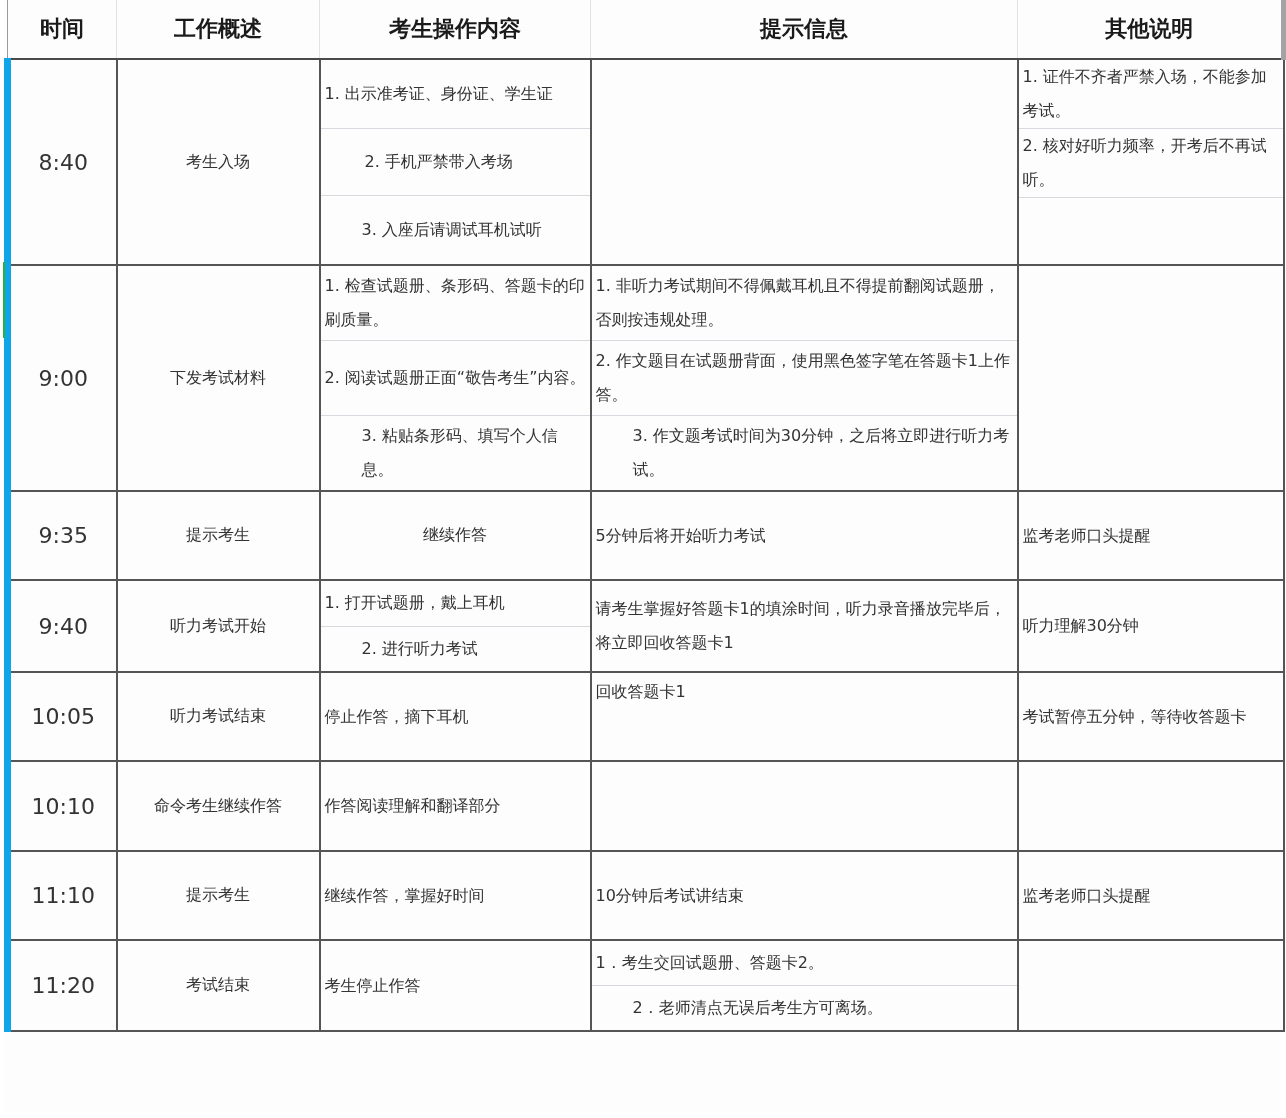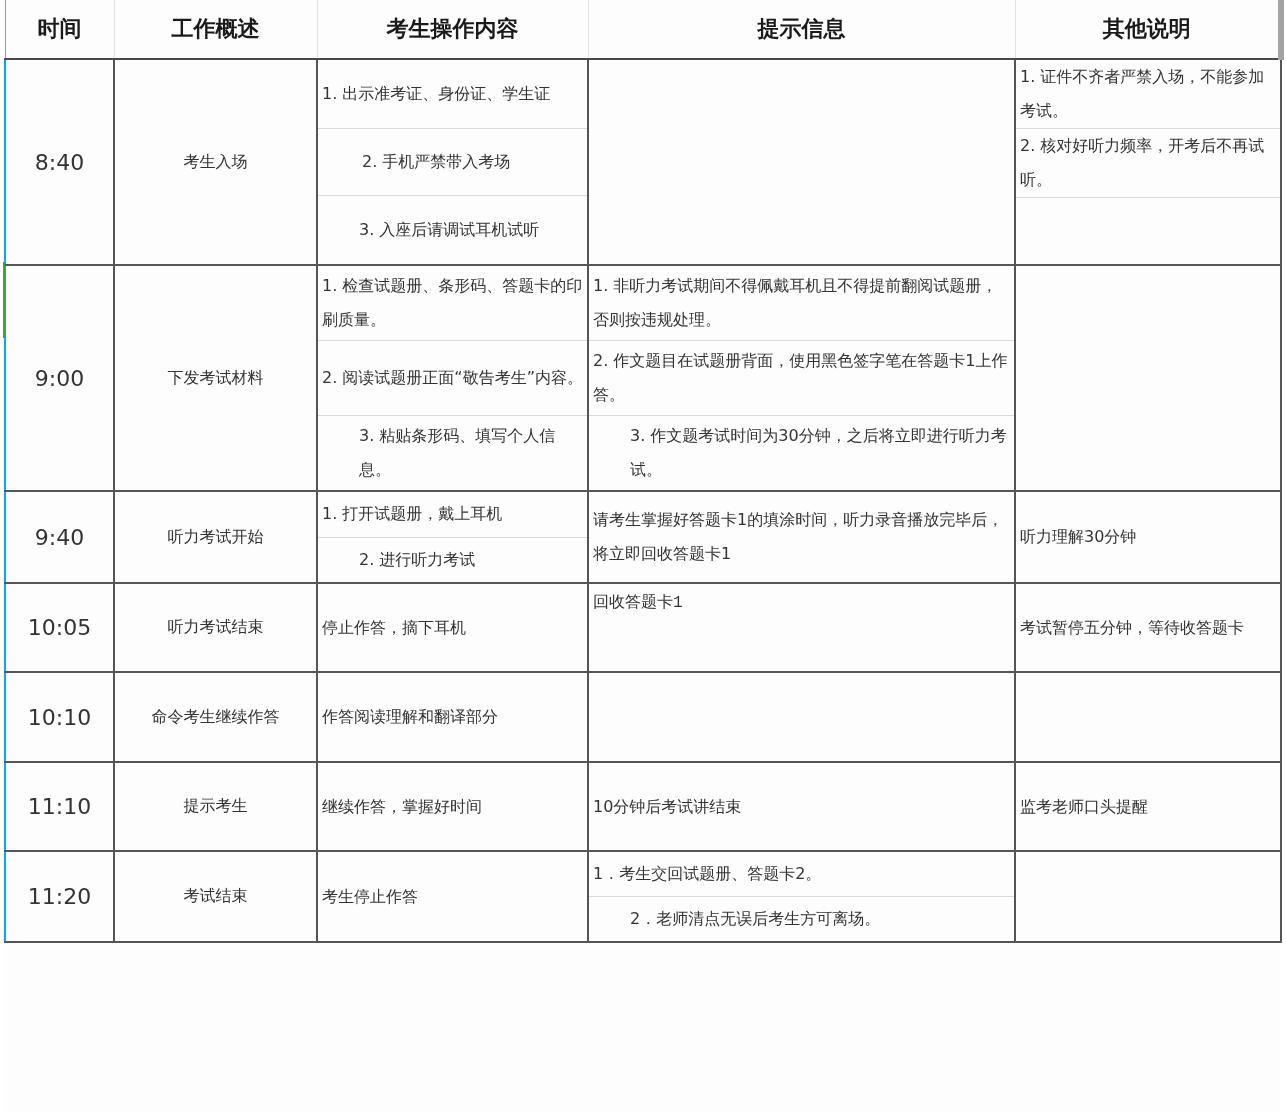--- a/index.html
+++ b/index.html
@@ -12,21 +12,21 @@
   table.grid col.c2 { width: 271px; }
   table.grid col.c3 { width: 427px; }
   table.grid col.c4 { width: 266px; }
   th { height: 58px; font-weight: bold; font-size: 22px; color: #1a1a1a; text-align: center;
        border-left: 1px solid #dfe3e8; border-right: 1px solid #dfe3e8; border-top: none;
        border-bottom: 2px solid #4a4a4a; background: #fdfdfe; padding: 0; }
   th:first-child { border-left: 1px solid #9a9a9a; }
   th:last-child { border-right: 6px solid #a3a3a3; border-radius: 10px; }
   td { border: 2px solid #555555; padding: 0; vertical-align: middle; font-size: 16px; color: #333;
        background: #fdfdfe; }
-  td:first-child { border-left: 2px solid #0ea5e9; border-radius: 18px; }
+  td:first-child { border-left: 7px solid #0ea5e9; border-radius: 18px; }
   td.center { text-align: center; }
   td.time { text-align: center; font-size: 22px; }
   td.stack { vertical-align: top; }
   .subs { display: flex; flex-direction: column; height: 100%; }
   .sub { flex: 1 1 0; display: flex; align-items: center; padding: 0 4px 0 4px;
          border-bottom: 1px solid #d6d9dd; line-height: 34px; }
   .sub:last-child { border-bottom: none; margin-left: 37px; }
   .plain { padding: 0 4px; line-height: 34px; }
   .green-mark { position: absolute; left: 3px; top: 262px; width: 2px; height: 76px; background: #2fae3a; }
 </style>
@@ -87,20 +87,31 @@
           <div class="subs">
             <div class="sub">1. 非听力考试期间不得佩戴耳机且不得提前翻阅试题册，否则按违规处理。</div>
             <div class="sub">2. 作文题目在试题册背面，使用黑色签字笔在答题卡1上作答。</div>
             <div class="sub">3. 作文题考试时间为30分钟，之后将立即进行听力考试。</div>
           </div>
         </td>
         <td></td>
       </tr>
 
 
+      <tr style="height:89px;">
+        <td class="time">9:35</td>
+        <td class="center">提示考生</td>
+        <td class="center">继续作答</td>
+        <td>
+            <div class="plain">5分钟后将开始听力考试</div>
+          </td>
+        <td>
+            <div class="plain">监考老师口头提醒</div>
+          </td>
+      </tr>
 
       <tr style="height:90px;">
         <td class="time">9:40</td>
         <td class="center">听力考试开始</td>
         <td class="stack" style="height:90px;">
           <div class="subs">
             <div class="sub">1. 打开试题册，戴上耳机</div>
             <div class="sub">2. 进行听力考试</div>
           </div>
         </td>
@@ -112,21 +123,21 @@
           </td>
       </tr>
 
       <tr style="height:89px;">
         <td class="time">10:05</td>
         <td class="center">听力考试结束</td>
         <td>
             <div class="plain">停止作答，摘下耳机</div>
           </td>
         <td class="stack">
-            <div class="plain" style="padding-top:2px;font-family:Liberation Mono, monospace;">回收答题卡1</div>
+            <div class="plain" style="padding-top:2px;">回收答题卡1</div>
           </td>
         <td>
             <div class="plain">考试暂停五分钟，等待收答题卡</div>
           </td>
       </tr>
 
       <tr style="height:90px;">
         <td class="time">10:10</td>
         <td class="center">命令考生继续作答</td>
         <td>

